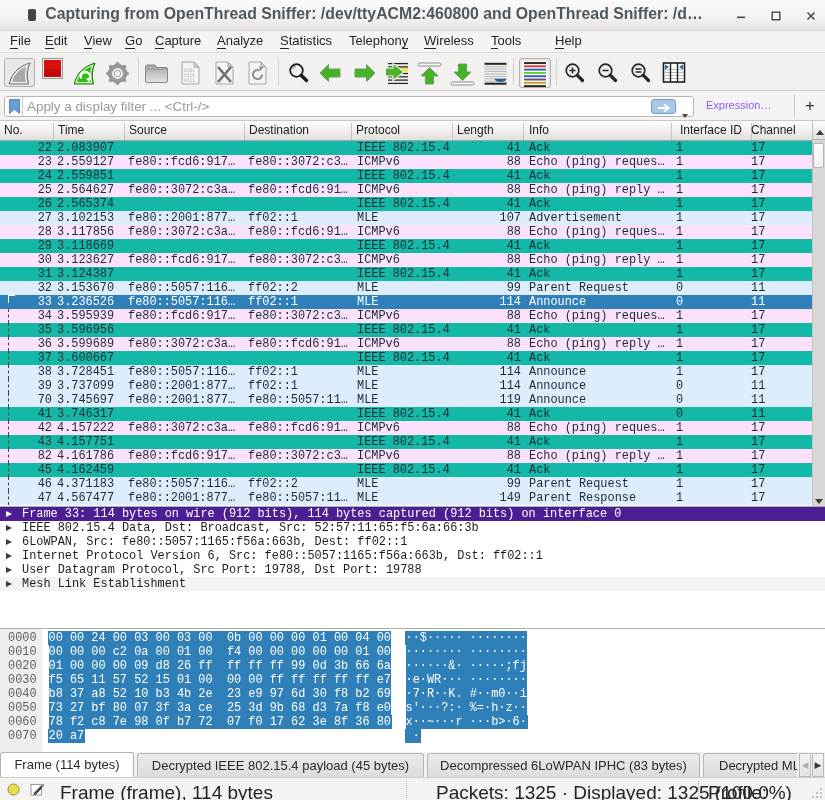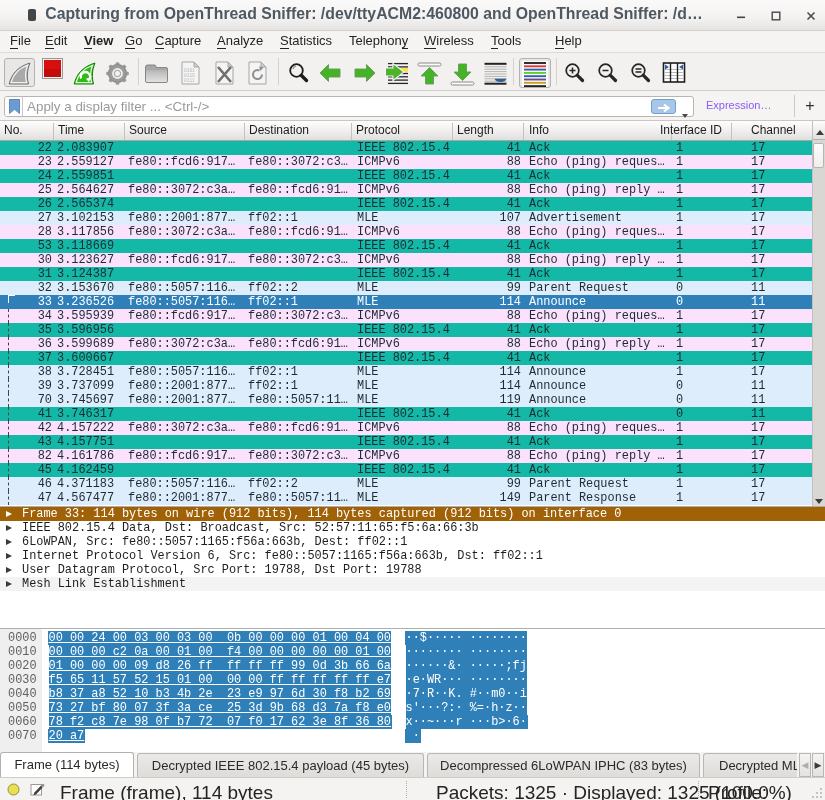--- a/index.html
+++ b/index.html
@@ -52,27 +52,27 @@
 .ind-corner{position:absolute;left:8px;top:6px;width:7px;height:8px;border-left:1px solid #fff;border-top:1px solid #fff;}
 
 #pscroll{position:absolute;right:0;top:0;width:13px;height:385px;background:#d9d7d4;border-left:1px solid #c2c0bd;}
 #psup{position:absolute;right:0;top:0;width:13px;height:19px;background:linear-gradient(#fdfdfd,#e2e0de);border-left:1px solid #c2c0bd;border-bottom:1px solid #b5b3b0;}
 #psthumb{position:absolute;right:1px;top:22px;width:11px;height:25px;background:linear-gradient(#fcfcfc,#efeeec);border:1px solid #b7b5b2;border-radius:2px;}
 #psdown{position:absolute;right:0;bottom:2px;width:13px;height:14px;}
 .arr{width:0;height:0;display:inline-block;}
 
 #details{position:absolute;left:0;top:506px;width:825px;height:122px;background:#fff;border-top:1px solid #b0aeab;font-family:"Liberation Mono",monospace;font-size:11.9px;line-height:14px;color:#1e1e1e;overflow:hidden;}
 .drow{position:relative;height:14px;padding-left:22px;white-space:pre;overflow:hidden;}
-.dsel{background:#a16207;color:#fff;}
+.dsel{background:#4c1d95;color:#fff;}
 .tri{position:absolute;left:6px;top:4px;width:0;height:0;border-left:6px solid #3a3a3a;border-top:3.5px solid transparent;border-bottom:3.5px solid transparent;}
 .dsel .tri{border-left-color:#fff;}
 
 #hexpane{position:absolute;left:0;top:628px;width:825px;height:124px;background:#fff;border-top:1px solid #b0aeab;font-family:"Liberation Mono",monospace;font-size:11.9px;line-height:14px;white-space:pre;}
 #hexoffs{position:absolute;left:0;top:0;width:42px;height:123px;background:#efefef;color:#616161;padding:2px 0 0 8px;}
-#hexbytes{position:absolute;left:48.5px;top:2px;color:#fff;text-decoration:underline;}
+#hexbytes{position:absolute;left:48.5px;top:2px;color:#fff;}
 #hexascii{position:absolute;left:405.5px;top:2px;color:#fff;}
 .hsel{background:#2f80b9;padding:0 1px;margin:0 -1px;}
 
 #tabbar{position:absolute;left:0;top:752px;width:825px;height:25px;background:#f4f3f1;}
 .tab{position:absolute;top:0;height:25px;font-size:13px;color:#2a2a2a;text-align:center;line-height:24px;white-space:nowrap;overflow:hidden;}
 .tab-active{background:#fff;border:1px solid #b3b1ae;border-bottom:none;border-radius:3px 3px 0 0;z-index:2;}
 .tab-in{background:linear-gradient(#ebeae8,#dedcd9);border:1px solid #b9b7b4;border-bottom:none;border-radius:3px 3px 0 0;top:1px;height:24px;}
 .tscroll{position:absolute;top:1px;width:12px;height:24px;background:linear-gradient(#f5f4f3,#e4e2e0);border:1px solid #b9b7b4;text-align:center;line-height:22px;font-size:9px;color:#3a3a3a;}
 
 #statusbar{position:absolute;left:0;top:777px;width:825px;height:23px;background:#f4f3f1;border-top:1px solid #cfcdca;font-size:19px;color:#242424;}
@@ -87,21 +87,21 @@
  <svg class="winbtn" style="left:770px;" width="12" height="12" viewBox="0 0 12 12">
       <rect x="2.2" y="2.2" width="7.6" height="7.6" fill="none" stroke="#43484d" stroke-width="1.4"></rect>
     </svg>
  <svg class="winbtn" style="left:805px;" width="12" height="12" viewBox="0 0 12 12">
       <path d="M2.5 2.5 L9.5 9.5 M9.5 2.5 L2.5 9.5" stroke="#43484d" stroke-width="1.5"></path>
     </svg>
 </div>
 <div id="menubar">
  <span style="left:10px;"><u>F</u>ile</span>
  <span style="left:45px;"><u>E</u>dit</span>
- <span style="left:84px;font-weight:bold;"><u>V</u>iew</span>
+ <span style="left:84px;"><u>V</u>iew</span>
  <span style="left:125px;"><u>G</u>o</span>
  <span style="left:155px;"><u>C</u>apture</span>
  <span style="left:217px;"><u>A</u>nalyze</span>
  <span style="left:280px;"><u>S</u>tatistics</span>
  <span style="left:349px;">Telephon<u>y</u></span>
  <span style="left:424px;"><u>W</u>ireless</span>
  <span style="left:491px;"><u>T</u>ools</span>
  <span style="left:555px;"><u>H</u>elp</span>
 </div>
 <div id="toolbar">
@@ -284,32 +284,32 @@
 </div>
 <div id="plist">
  <div id="phead">
   <span style="left:0;width:54px;padding-left:4px;">No.</span>
   <span style="left:54px;width:71px;padding-left:4px;">Time</span>
   <span style="left:125px;width:120px;padding-left:4px;">Source</span>
   <span style="left:245px;width:107px;padding-left:4px;">Destination</span>
   <span style="left:352px;width:101px;padding-left:4px;">Protocol</span>
   <span style="left:453px;width:71px;padding-left:4px;">Length</span>
   <span style="left:524px;width:148px;padding-left:5px;">Info</span>
-  <span style="left:656px;width:76px;padding-left:4px;">Interface ID</span>
+  <span style="left:676px;width:76px;padding-left:4px;">Interface ID</span>
   <span style="left:748px;width:64px;padding-left:3px;border-right:none;">Channel</span>
  </div>
  <div id="prows" style="position:absolute;left:0;top:20px;width:812px;">
 <div class="prow ack"><span class="c0">22</span><span class="c1">2.083907</span><span class="c2"></span><span class="c3"></span><span class="c4">IEEE 802.15.4</span><span class="c5">41</span><span class="c6">Ack</span><span class="c7">1</span><span class="c8">17</span></div>
 <div class="prow icmp"><span class="c0">23</span><span class="c1">2.559127</span><span class="c2">fe80::fcd6:917…</span><span class="c3">fe80::3072:c3…</span><span class="c4">ICMPv6</span><span class="c5">88</span><span class="c6">Echo (ping) reques…</span><span class="c7">1</span><span class="c8">17</span></div>
 <div class="prow ack"><span class="c0">24</span><span class="c1">2.559851</span><span class="c2"></span><span class="c3"></span><span class="c4">IEEE 802.15.4</span><span class="c5">41</span><span class="c6">Ack</span><span class="c7">1</span><span class="c8">17</span></div>
 <div class="prow icmp"><span class="c0">25</span><span class="c1">2.564627</span><span class="c2">fe80::3072:c3a…</span><span class="c3">fe80::fcd6:91…</span><span class="c4">ICMPv6</span><span class="c5">88</span><span class="c6">Echo (ping) reply …</span><span class="c7">1</span><span class="c8">17</span></div>
 <div class="prow ack"><span class="c0">26</span><span class="c1">2.565374</span><span class="c2"></span><span class="c3"></span><span class="c4">IEEE 802.15.4</span><span class="c5">41</span><span class="c6">Ack</span><span class="c7">1</span><span class="c8">17</span></div>
 <div class="prow mle"><span class="c0">27</span><span class="c1">3.102153</span><span class="c2">fe80::2001:877…</span><span class="c3">ff02::1</span><span class="c4">MLE</span><span class="c5">107</span><span class="c6">Advertisement</span><span class="c7">1</span><span class="c8">17</span></div>
 <div class="prow icmp"><span class="c0">28</span><span class="c1">3.117856</span><span class="c2">fe80::3072:c3a…</span><span class="c3">fe80::fcd6:91…</span><span class="c4">ICMPv6</span><span class="c5">88</span><span class="c6">Echo (ping) reques…</span><span class="c7">1</span><span class="c8">17</span></div>
-<div class="prow ack"><span class="c0">53</span><span class="c1">3.118669</span><span class="c2"></span><span class="c3"></span><span class="c4">IEEE 802.15.4</span><span class="c5">41</span><span class="c6">Ack</span><span class="c7">1</span><span class="c8">17</span></div>
+<div class="prow ack"><span class="c0">29</span><span class="c1">3.118669</span><span class="c2"></span><span class="c3"></span><span class="c4">IEEE 802.15.4</span><span class="c5">41</span><span class="c6">Ack</span><span class="c7">1</span><span class="c8">17</span></div>
 <div class="prow icmp"><span class="c0">30</span><span class="c1">3.123627</span><span class="c2">fe80::fcd6:917…</span><span class="c3">fe80::3072:c3…</span><span class="c4">ICMPv6</span><span class="c5">88</span><span class="c6">Echo (ping) reply …</span><span class="c7">1</span><span class="c8">17</span></div>
 <div class="prow ack"><span class="c0">31</span><span class="c1">3.124387</span><span class="c2"></span><span class="c3"></span><span class="c4">IEEE 802.15.4</span><span class="c5">41</span><span class="c6">Ack</span><span class="c7">1</span><span class="c8">17</span></div>
 <div class="prow mle"><span class="c0">32</span><span class="c1">3.153670</span><span class="c2">fe80::5057:116…</span><span class="c3">ff02::2</span><span class="c4">MLE</span><span class="c5">99</span><span class="c6">Parent Request</span><span class="c7">0</span><span class="c8">11</span></div>
 <div class="prow sel"><span class="ind-corner"></span><span class="c0">33</span><span class="c1">3.236526</span><span class="c2">fe80::5057:116…</span><span class="c3">ff02::1</span><span class="c4">MLE</span><span class="c5">114</span><span class="c6">Announce</span><span class="c7">0</span><span class="c8">11</span></div>
 <div class="prow icmp"><span class="ind-dash"></span><span class="c0">34</span><span class="c1">3.595939</span><span class="c2">fe80::fcd6:917…</span><span class="c3">fe80::3072:c3…</span><span class="c4">ICMPv6</span><span class="c5">88</span><span class="c6">Echo (ping) reques…</span><span class="c7">1</span><span class="c8">17</span></div>
 <div class="prow ack"><span class="ind-dash"></span><span class="c0">35</span><span class="c1">3.596956</span><span class="c2"></span><span class="c3"></span><span class="c4">IEEE 802.15.4</span><span class="c5">41</span><span class="c6">Ack</span><span class="c7">1</span><span class="c8">17</span></div>
 <div class="prow icmp"><span class="ind-dash"></span><span class="c0">36</span><span class="c1">3.599689</span><span class="c2">fe80::3072:c3a…</span><span class="c3">fe80::fcd6:91…</span><span class="c4">ICMPv6</span><span class="c5">88</span><span class="c6">Echo (ping) reply …</span><span class="c7">1</span><span class="c8">17</span></div>
 <div class="prow ack"><span class="ind-dash"></span><span class="c0">37</span><span class="c1">3.600667</span><span class="c2"></span><span class="c3"></span><span class="c4">IEEE 802.15.4</span><span class="c5">41</span><span class="c6">Ack</span><span class="c7">1</span><span class="c8">17</span></div>
 <div class="prow mle"><span class="ind-dash"></span><span class="c0">38</span><span class="c1">3.728451</span><span class="c2">fe80::5057:116…</span><span class="c3">ff02::1</span><span class="c4">MLE</span><span class="c5">114</span><span class="c6">Announce</span><span class="c7">1</span><span class="c8">17</span></div>
 <div class="prow mle"><span class="ind-dash"></span><span class="c0">39</span><span class="c1">3.737099</span><span class="c2">fe80::2001:877…</span><span class="c3">ff02::1</span><span class="c4">MLE</span><span class="c5">114</span><span class="c6">Announce</span><span class="c7">0</span><span class="c8">11</span></div>

